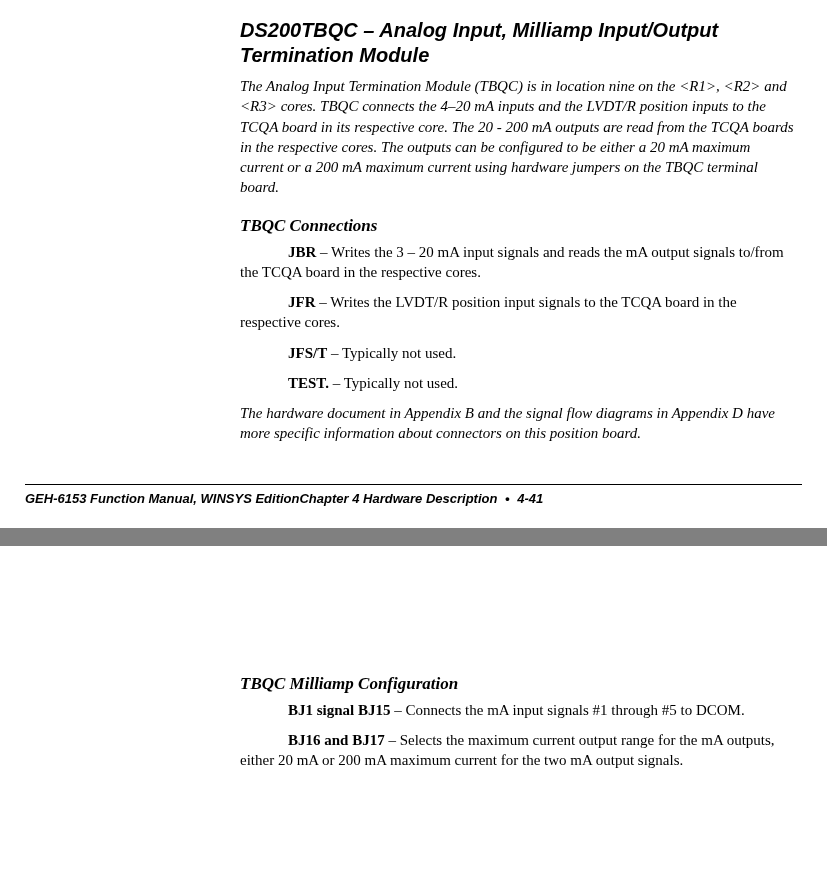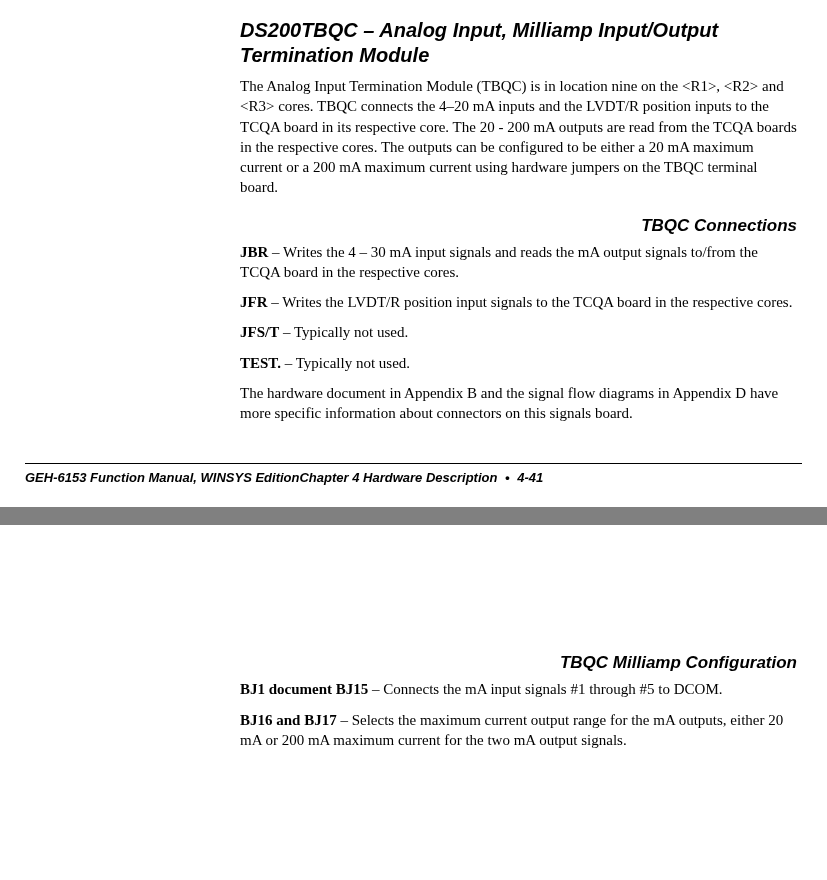--- a/index.html
+++ b/index.html
@@ -24,39 +24,40 @@
   }
   h1.module-title {
     font-family: Arial, Helvetica, sans-serif;
     font-weight: bold;
     font-style: italic;
     font-size: 20px;
     margin: 18px 0 8px 0;
     line-height: 1.25;
   }
   h2.section-title {
-    font-family: Liberation Sans, sans-serif;
+    font-family: Liberation Serif, serif;
     font-weight: bold;
     font-style: italic;
     font-size: 17px;
     margin: 18px 0 6px 0;
-    text-align: right;
   }
   p.body {
     margin: 6px 0 10px 0;
     line-height: 1.35;
     font-size: 15px;
+    font-style: italic;
   }
   p.defn {
     margin: 6px 0 10px 0;
     line-height: 1.35;
     font-size: 15px;
   }
   .defn .term {
     font-weight: bold;
+    margin-left: 48px;
   }
   .footer-rule {
     border: none;
     border-top: 1px solid #000;
     margin: 40px 25px 6px 25px;
   }
   .footer {
     font-family: Arial, Helvetica, sans-serif;
     font-weight: bold;
     font-style: italic;
@@ -84,37 +85,37 @@
 <div class="page">
   <div class="content-col">
 
     <h1 class="module-title">DS200TBQC – Analog Input, Milliamp Input/Output Termination Module</h1>
 
     <p class="body">The Analog Input Termination Module (TBQC) is in location nine on the &lt;R1&gt;, &lt;R2&gt; and &lt;R3&gt; cores. TBQC connects the 4–20 mA inputs and the LVDT/R position inputs to the TCQA board in its respective core. The 20 - 200 mA outputs are read from the TCQA boards in the respective cores. The outputs can be configured to be either a 20 mA maximum current or a 200 mA maximum current using hardware jumpers on the TBQC terminal board.</p>
 
     <h2 class="section-title">TBQC Connections</h2>
 
     <p class="defn">
-      <span class="term">JBR</span><span> – </span><span>Writes the 4 – 30 mA input signals and reads the mA output signals to/from the TCQA board in the respective cores.</span>
+      <span class="term">JBR</span><span> – </span><span>Writes the 3 – 20 mA input signals and reads the mA output signals to/from the TCQA board in the respective cores.</span>
     </p>
 
     <p class="defn">
       <span class="term">JFR</span><span> – </span><span>Writes the LVDT/R position input signals to the TCQA board in the respective cores.</span>
     </p>
 
 
     <p class="defn">
       <span class="term">JFS/T</span><span> – </span><span>Typically not used.</span>
     </p>
 
     <p class="defn">
       <span class="term">TEST.</span><span> – </span><span>Typically not used.</span>
     </p>
 
-    <p class="body">The hardware document in Appendix B and the signal flow diagrams in Appendix D have more specific information about connectors on this signals board.</p>
+    <p class="body">The hardware document in Appendix B and the signal flow diagrams in Appendix D have more specific information about connectors on this position board.</p>
   </div>
 
   <hr class="footer-rule">
   <div class="footer">
     <div>GEH-6153   Function Manual, WINSYS Edition</div>
     <div>
       <span>Chapter 4   Hardware Description</span>
       <span class="bullet">•</span>
       <span>4-41</span>
     </div>
@@ -123,21 +124,21 @@
 
 <div class="page-gap"></div>
 
 <div class="page">
   <div class="page2-top-space"></div>
   <div class="content-col">
 
     <h2 class="section-title">TBQC Milliamp Configuration</h2>
 
     <p class="defn">
-      <span class="term">BJ1 document BJ15</span><span> – </span><span>Connects the mA input signals #1 through #5  to  DCOM.</span>
+      <span class="term">BJ1 signal BJ15</span><span> – </span><span>Connects the mA input signals #1 through #5  to  DCOM.</span>
     </p>
 
     <p class="defn">
       <span class="term">BJ16 and BJ17</span><span> – </span><span>Selects the maximum current output range for the mA outputs, either 20 mA or 200 mA maximum current for the two mA output signals.</span>
     </p>
 
   </div>
 </div>
 
 </body></html>

